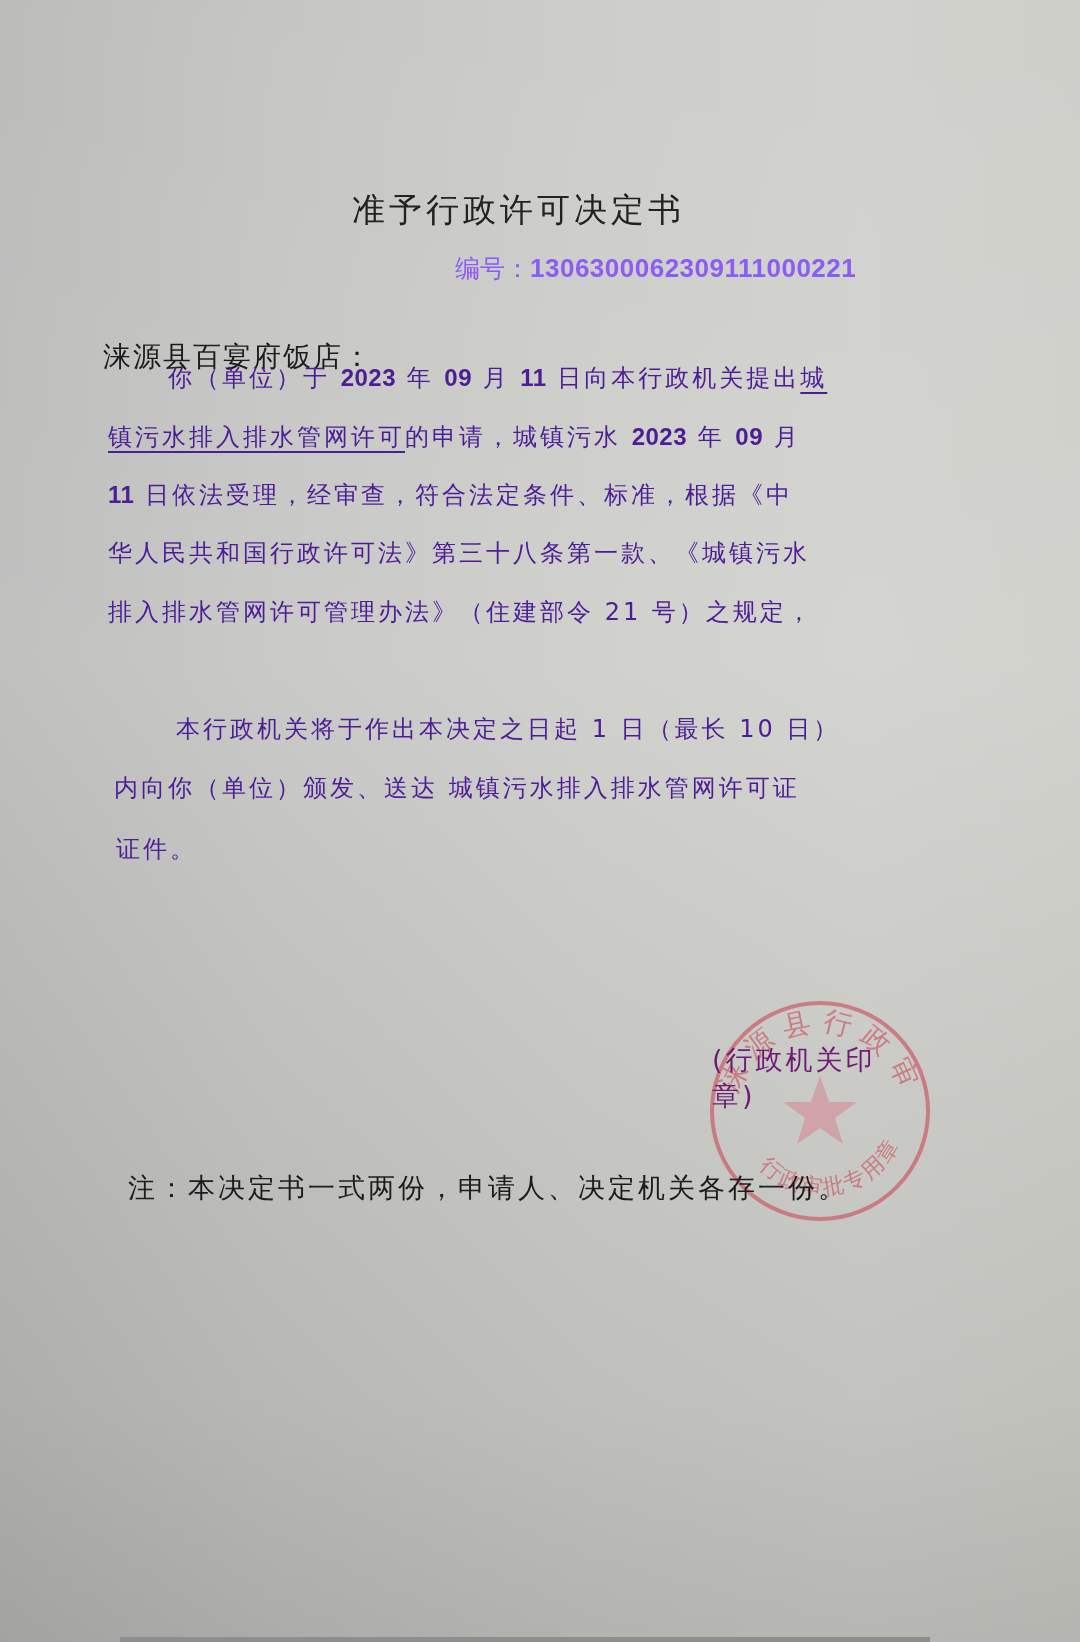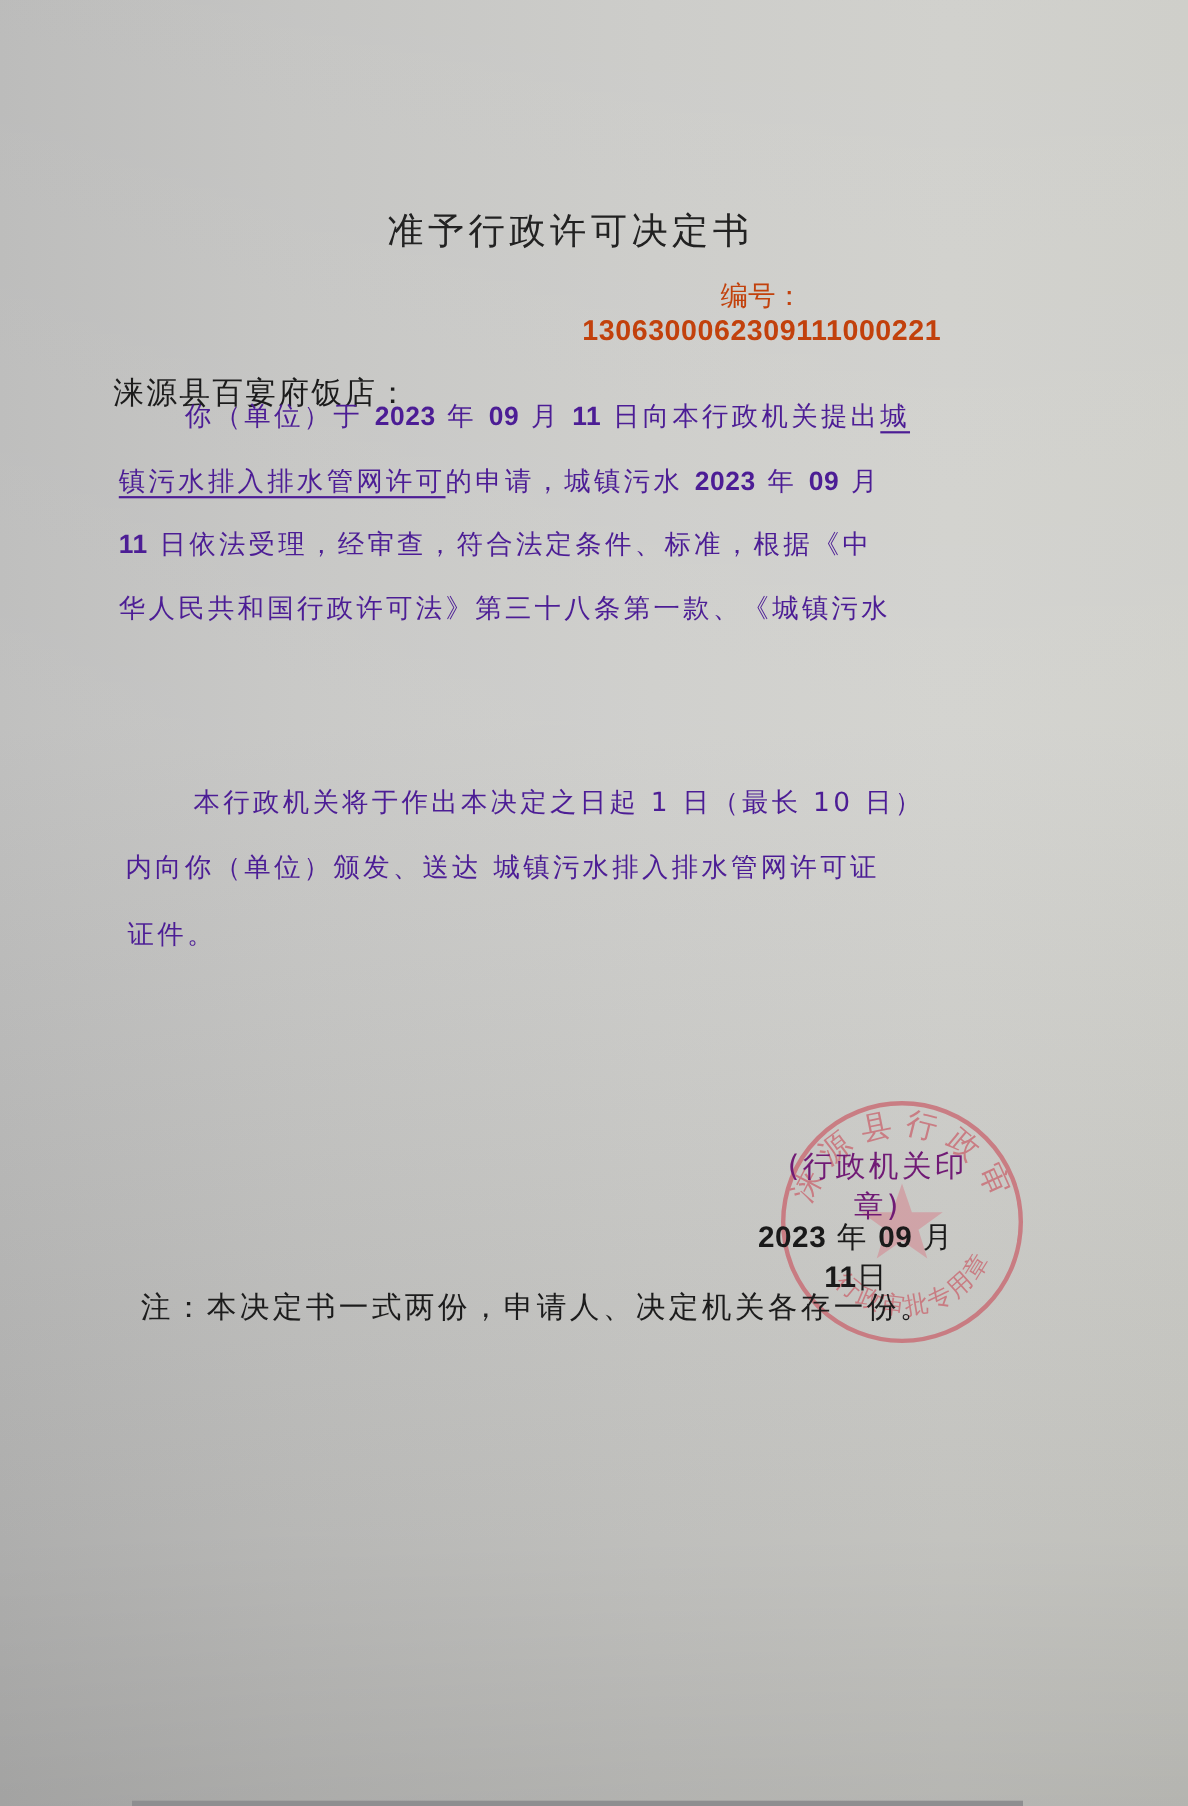--- a/index.html
+++ b/index.html
@@ -27,37 +27,36 @@
       right: 150px;
       bottom: 0;
       height: 5px;
       background: #8e8e90;
     }
     .doc {
       position: absolute;
       left: 0; top: 0;
       width: 884px;
       height: 1642px;
-      text-align: center;
     }
     .title {
       position: absolute;
       left: 352px;
       top: 188px;
       font-size: 33px;
       letter-spacing: 4px;
       font-weight: normal;
       color: #222;
     }
     .doc-number {
       position: absolute;
-      left: 501px;
+      left: 455px;
       top: 252px;
       font-size: 25px;
-      color: #c2410c;
+      color: #8b5cf6;
     }
     .doc-number .num {
       font-family: "Liberation Sans", sans-serif;
       font-weight: bold;
       font-size: 26px;
       letter-spacing: 0.5px;
     }
     .addressee {
       position: absolute;
       left: 103px;
@@ -141,20 +140,21 @@
 
   <div class="line" style="left:108px; top:421px;">
     <span class="u">镇污水排入排水管网许可</span><span>的申请，城镇污水 </span><span class="b">2023</span><span> 年 </span><span class="b">09</span><span> 月</span>
   </div>
 
   <div class="line" style="left:108px; top:479px;">
     <span class="b">11</span><span> 日依法受理，经审查，符合法定条件、标准，根据《中</span>
   </div>
 
   <div class="line" style="left:108px; top:537px;">华人民共和国行政许可法》第三十八条第一款、《城镇污水</div>
+  <div class="line" style="left:108px; top:596px;">排入排水管网许可管理办法》（住建部令 21 号）之规定，</div>
 
   <div class="line" style="left:176px; top:713px;">本行政机关将于作出本决定之日起 1 日（最长 10 日）</div>
   <div class="line" style="left:114px; top:772px;">内向你（单位）颁发、送达 城镇污水排入排水管网许可证</div>
   <div class="line" style="left:116px; top:833px;">证件。</div>
 
   <svg class="seal" viewBox="0 0 230 230">
     <circle cx="115" cy="115" r="108" fill="none" stroke="#c9606a" stroke-width="4"></circle>
     <polygon points="115,80 124,106 152,106 130,122 138,148 115,132 92,148 100,122 78,106 106,106" fill="#d48a92" opacity="0.8"></polygon>
     <defs>
       <path id="sealTop" d="M 30 120 A 85 85 0 0 1 200 120"></path>
@@ -163,18 +163,15 @@
     <text font-size="28" fill="#c9606a" font-family="DejaVu Sans, sans-serif" letter-spacing="10">
       <textPath href="#sealTop" startOffset="8%">涞源县行政审批局</textPath>
     </text>
     <text font-size="22" fill="#c9606a" font-family="DejaVu Sans, sans-serif" letter-spacing="2">
       <textPath href="#sealBottom" startOffset="12%">行政审批专用章</textPath>
     </text>
   </svg>
 
   <div class="seal-label">(行政机关印章)</div>
 
-  <div class="seal-date">
-    <span class="b">2023</span><span> 年 </span><span class="b">09</span><span> 月 </span><span class="b">11</span><span>日</span>
-  </div>
 
   <div class="note">注：本决定书一式两份，申请人、决定机关各存一份。</div>
 </div>
 
 </body></html>

